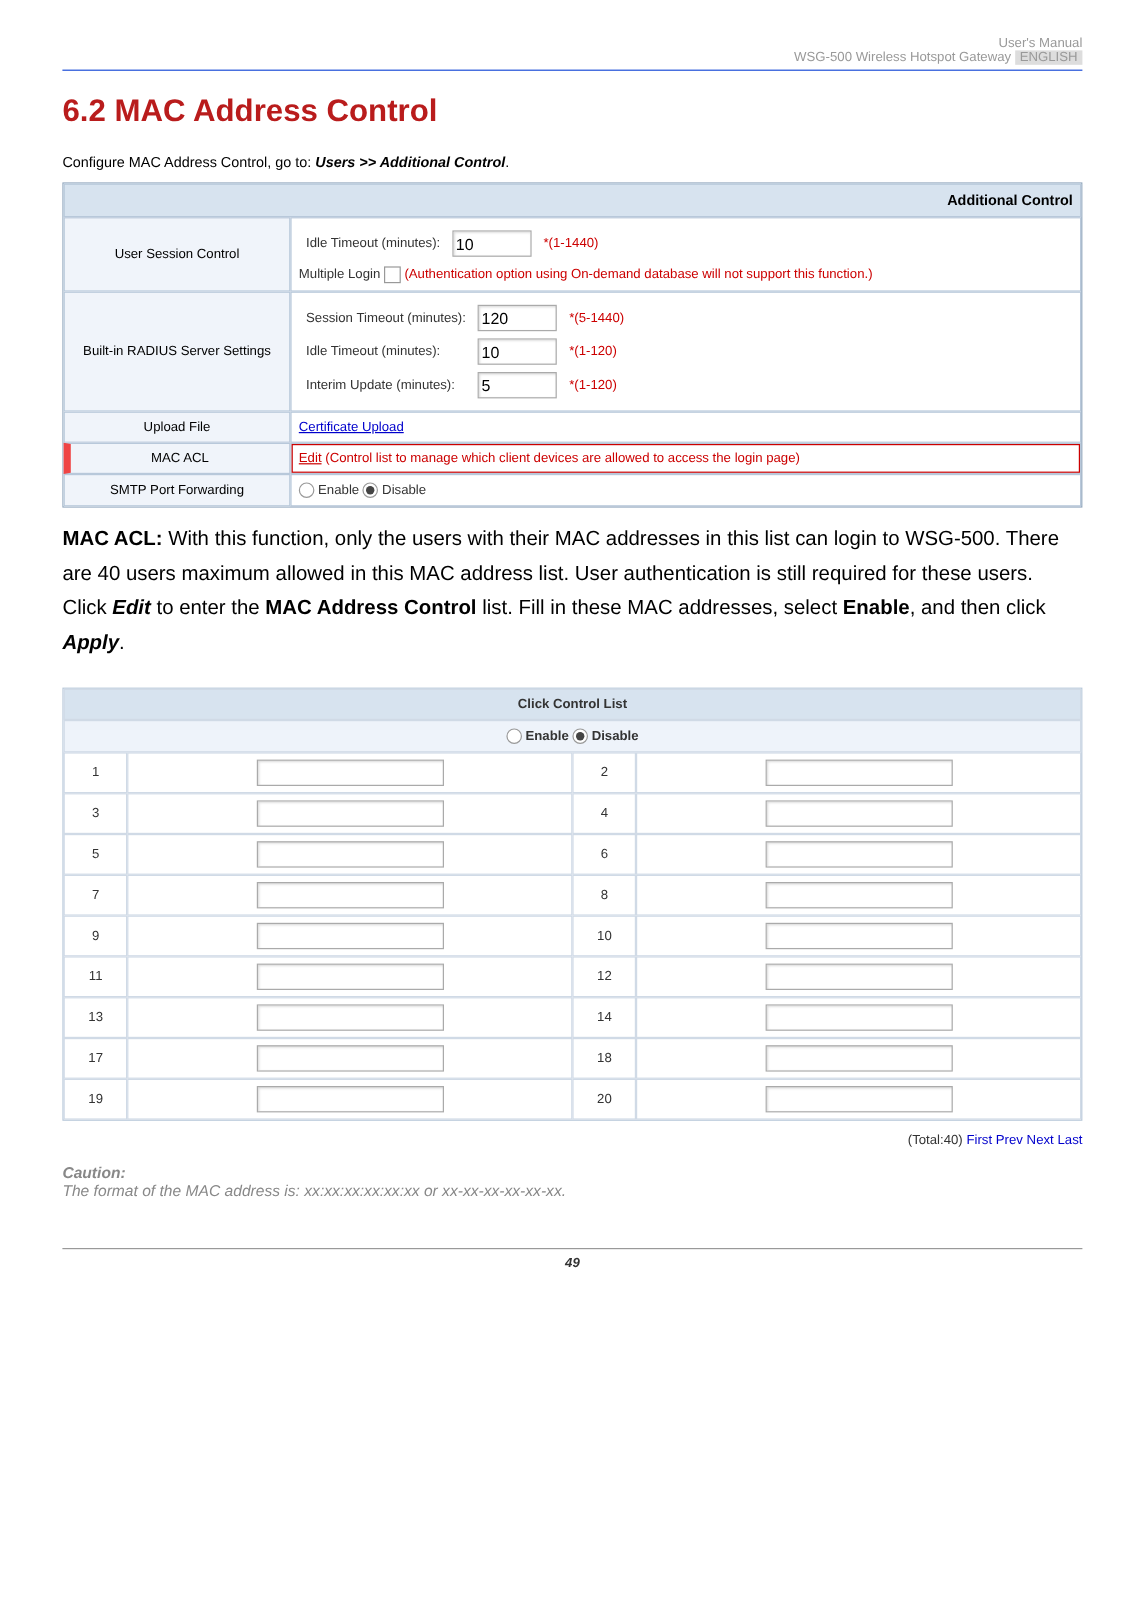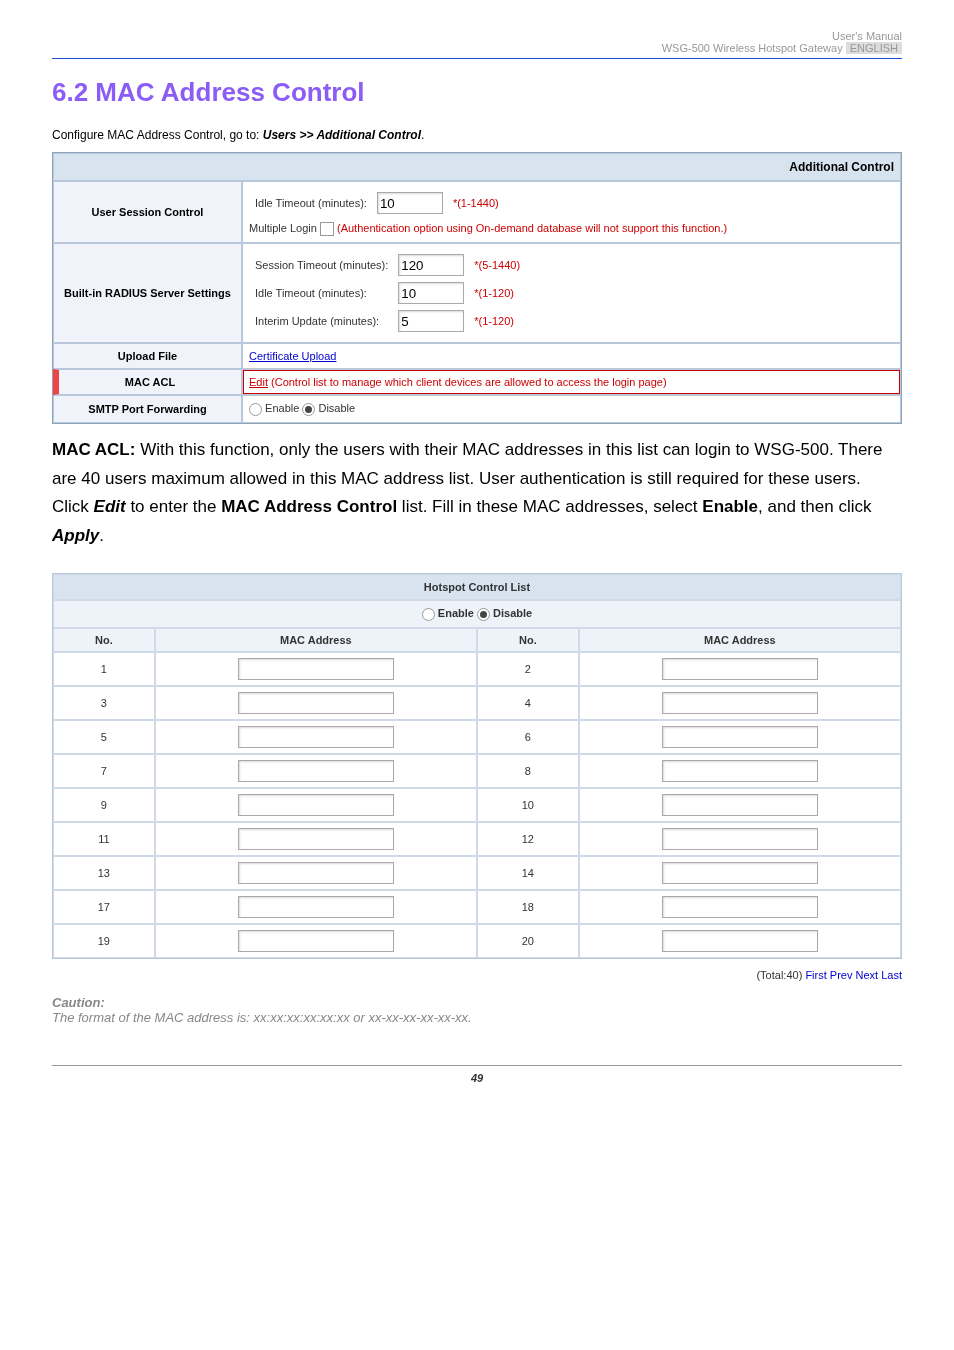--- a/index.html
+++ b/index.html
@@ -1,24 +1,24 @@
 <!DOCTYPE html>
 <html><head>
 <meta charset="utf-8">
 <style>
 body{font-family:Verdana,Arial,sans-serif;font-size:11px;color:#333;background:#fff;margin:0}
 .page{padding:30px 50px;max-width:850px;margin:0 auto}
 .header{text-align:right;color:#999;border-bottom:1px solid #1d4ed8;padding-bottom:4px;margin-bottom:18px;font-size:11px}
-h1{font-family:Verdana,Arial,sans-serif;font-size:26px;font-weight:bold;color:#8b5cf6;margin:0 0 20px}
+h1{font-family:Verdana,Arial,sans-serif;font-size:26px;font-weight:bold;color:#b91c1c;margin:0 0 20px}
 .cfg{font-size:12px;color:#000;margin-bottom:10px}
 .cfg b{font-style:italic}
 .outer{border:1px solid #8fa5bc;background:#fff}
 .outer th.title{background:#d7e3ef;color:#000;font-weight:bold;text-align:right;padding:6px;font-size:12px;border-bottom:1px solid #b8c8da}
 .outer td,.outer th{border:1px solid #b8c8da;padding:6px;font-size:11px;vertical-align:middle}
-.lbl{background:#f0f4fa;font-weight:bold;color:#000;text-align:center;width:170px}
+.lbl{background:#f0f4fa;font-weight:normal;color:#000;text-align:center;width:170px}
 .inner td,.inner th{border:none;padding:2px 4px}
 input[type=text]{border:1px solid #aaa;padding:2px;box-shadow:inset 1px 1px 2px rgba(0,0,0,.15);height:16px}
 .red{color:#c00}
 .link{color:#00c;text-decoration:underline;cursor:pointer}
 .checkbox-fake{display:inline-block;width:12px;height:12px;border:1px solid #999;background:#fff;vertical-align:middle}
 .radio-fake{display:inline-block;width:11px;height:11px;border:1px solid #999;border-radius:50%;background:#fff;vertical-align:middle;position:relative}
 .radio-fake.on::after{content:"";position:absolute;top:2px;left:2px;width:7px;height:7px;background:#444;border-radius:50%}
 .body-text{font-size:17px;line-height:1.7;color:#000;margin:12px 0 22px}
 .acl{border:1px solid #b8c8da;background:#fff}
 .acl th,.acl td{border:1px solid #d0dae6;padding:5px;text-align:center;font-size:11px}
@@ -115,34 +115,28 @@
 </tbody>
     </table>
 
 <p class="body-text">
   <b>MAC ACL: </b><span>With this function, only the users with their MAC addresses in this list can login to WSG-500. There are 40 users maximum allowed in this MAC address list. User authentication is still required for these users. Click </span><b><i>Edit</i></b><span> to enter the </span><b>MAC Address Control</b><span> list. Fill in these MAC addresses, select </span><b>Enable</b><span>, and then click </span><b><i>Apply</i></b><span>.</span>
 </p>
 
 <table class="acl" width="100%" cellspacing="0">
   <tbody>
         <tr>
-          <th class="t1" colspan="4">Hotspot Control List</th>
+          <th class="t1" colspan="4">Click Control List</th>
         </tr>
   <tr>
           <th class="t2" colspan="4">
     <span class="radio-fake"></span><span> Enable </span>
     <span class="radio-fake on"></span><span> Disable</span>
   </th>
         </tr>
-  <tr>
-    <th class="h" style="width:12%">No.</th>
-    <th class="h" style="width:38%">MAC Address</th>
-    <th class="h" style="width:12%">No.</th>
-    <th class="h" style="width:38%">MAC Address</th>
-  </tr>
   </tbody>
       <tbody id="acl-rows">
         <tr>
           <td>1</td>
           <td><input type="text" style=""></td>
           <td>2</td>
           <td><input type="text" style=""></td>
         </tr>
         <tr>
           <td>3</td>

